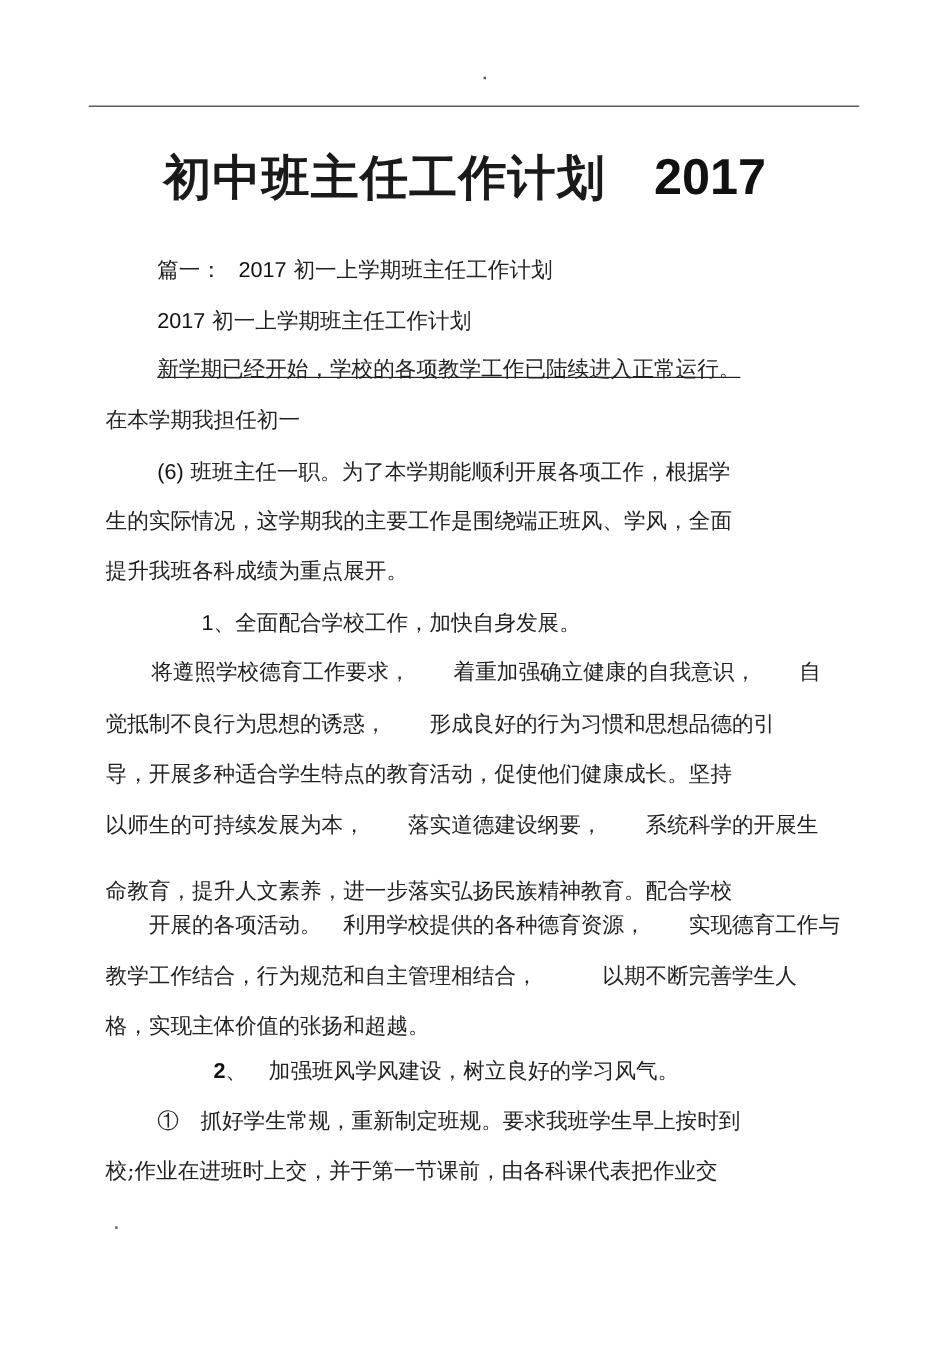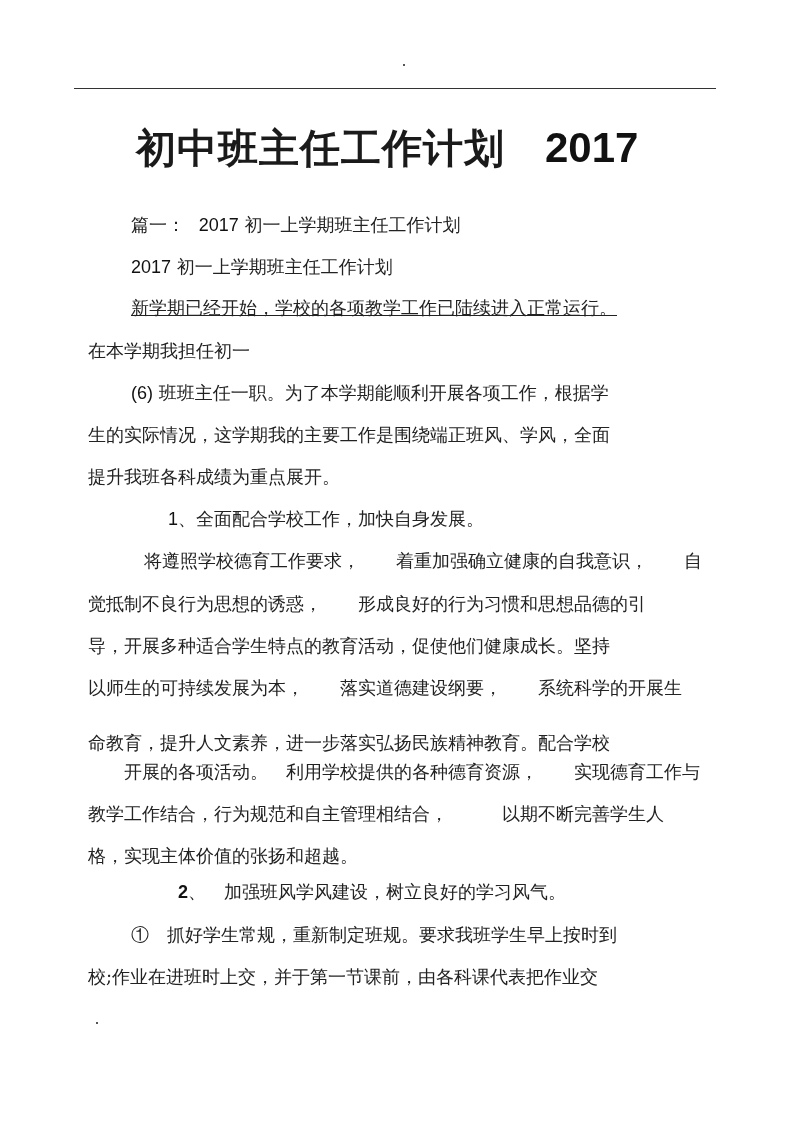--- a/index.html
+++ b/index.html
@@ -40,21 +40,21 @@
   <div class="line" style="left:131px; top:381px;">
     <span class="num">(6)</span><span> 班班主任一职。为了本学期能顺利开展各项工作，根据学</span>
   </div>
   <div class="line" style="left:88px; top:423px;">生的实际情况，这学期我的主要工作是围绕端正班风、学风，全面</div>
   <div class="line" style="left:88px; top:465px;">提升我班各科成绩为重点展开。</div>
 
   <div class="line" style="left:148px; top:507px;margin-left:20px;">
     <span class="num">1</span><span>、全面配合学校工作，加快自身发展。</span>
   </div>
 
-  <div class="line" style="left:144px; top:549px;">将遵照学校德育工作要求，　　着重加强确立健康的自我意识，　　自</div>
+  <div class="line" style="left:126px; top:549px;">将遵照学校德育工作要求，　　着重加强确立健康的自我意识，　　自</div>
   <div class="line" style="left:88px; top:592px;">觉抵制不良行为思想的诱惑，　　形成良好的行为习惯和思想品德的引</div>
   <div class="line" style="left:88px; top:634px;">导，开展多种适合学生特点的教育活动，促使他们健康成长。坚持</div>
   <div class="line" style="left:88px; top:676px;">以师生的可持续发展为本，　　落实道德建设纲要，　　系统科学的开展生</div>
   <div class="line" style="left:88px; top:718px;margin-top:13px;">命教育，提升人文素养，进一步落实弘扬民族精神教育。配合学校</div>
   <div class="line" style="left:88px; top:760px;margin-left:36px;">开展的各项活动。　利用学校提供的各种德育资源，　　实现德育工作与</div>
   <div class="line" style="left:88px; top:802px;">教学工作结合，行为规范和自主管理相结合，　　　以期不断完善学生人</div>
   <div class="line" style="left:88px; top:844px;">格，实现主体价值的张扬和超越。</div>
 
   <div class="line" style="left:131px; top:880px;margin-left:47px;">
     <span class="num" style="font-weight:bold">2</span><span>、　加强班风学风建设，树立良好的学习风气。</span>

